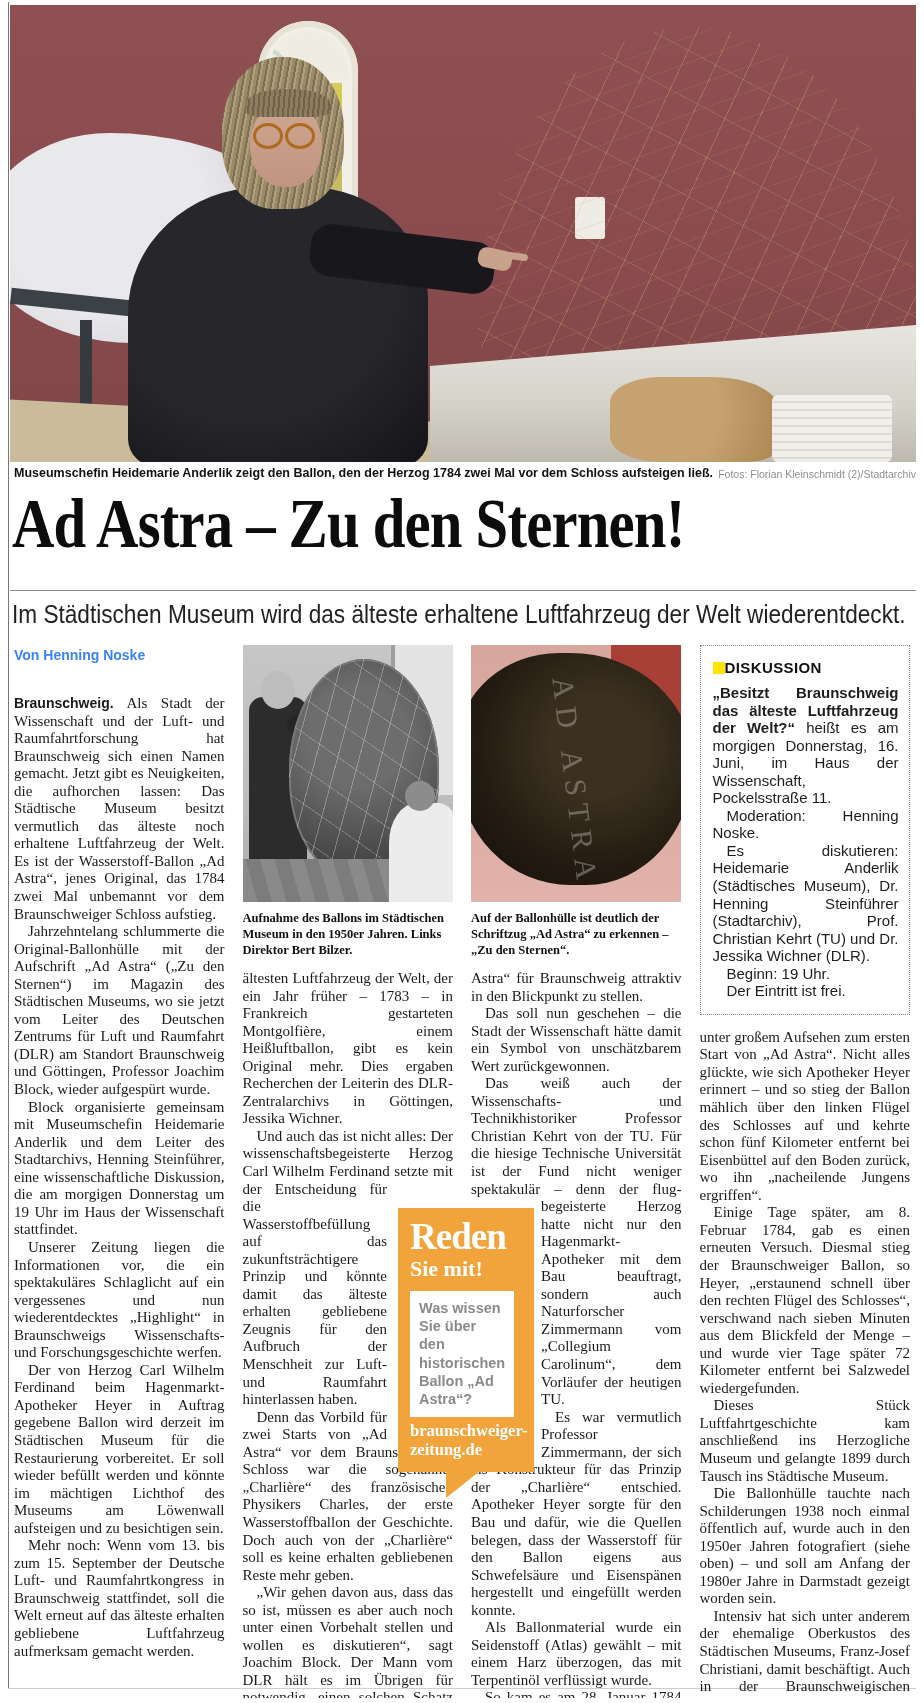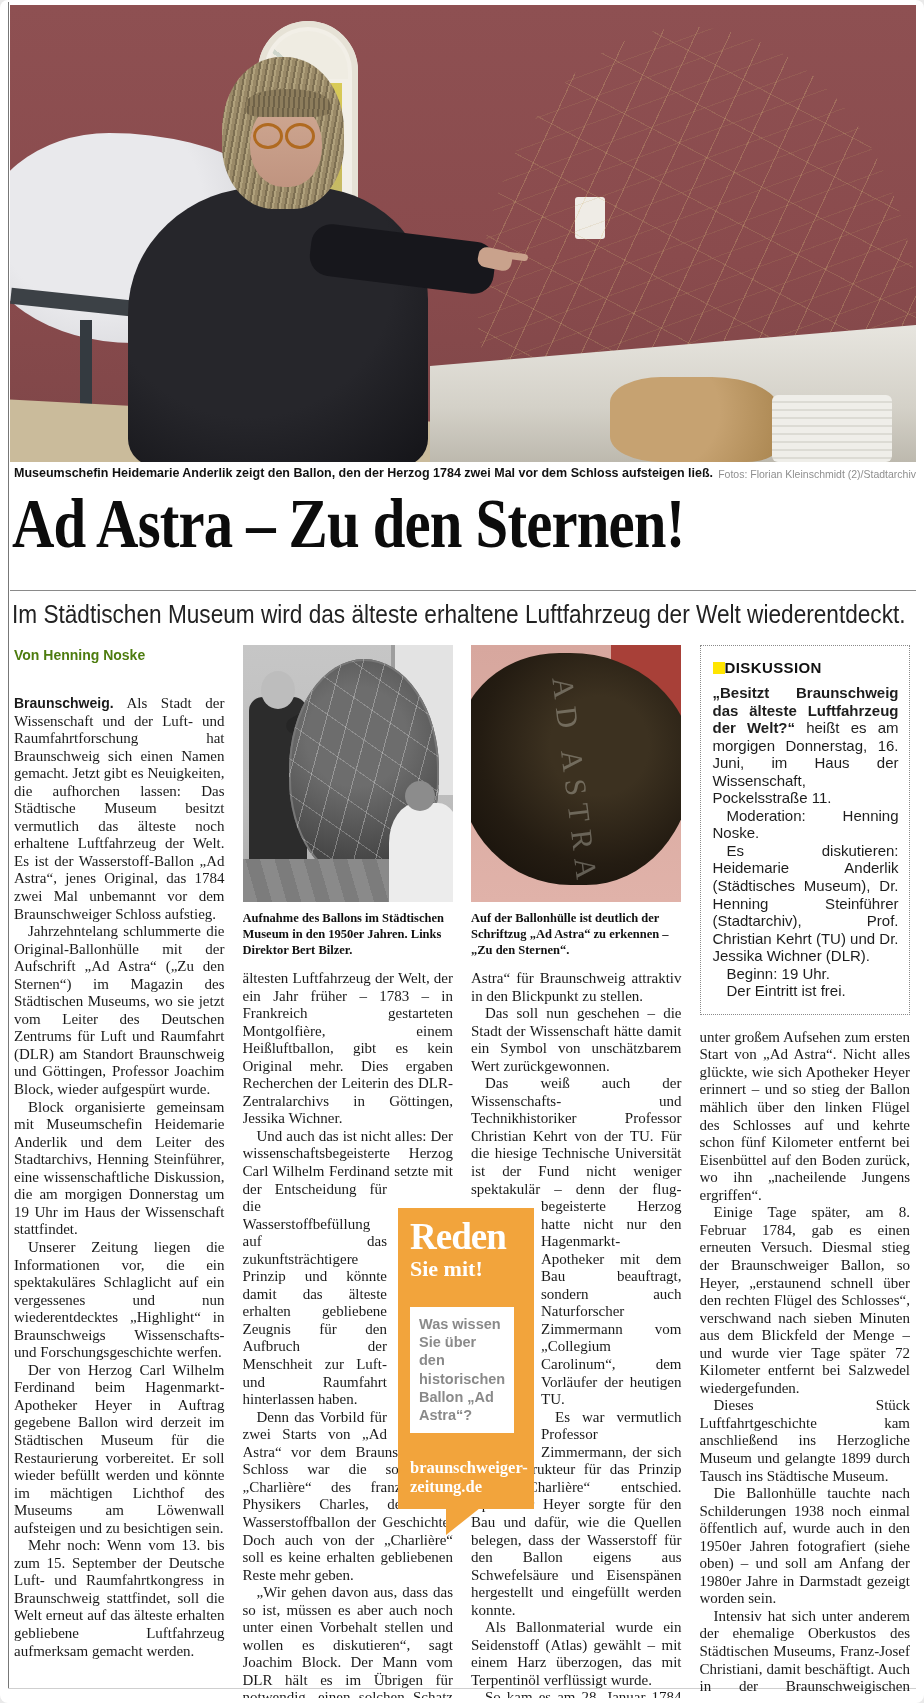--- a/index.html
+++ b/index.html
@@ -1,17 +1,17 @@
 <!DOCTYPE html>
 <html lang="de"><head>
 <meta charset="utf-8">
 <style>
   html,body{margin:0;padding:0;background:#e9e9e9;}
   .page{position:relative;width:924px;height:1703px;background:#ffffff;overflow:hidden;
-        font-family:"Liberation Serif",serif;color:#1a1a1a;margin:0 auto;border-radius:8px;}
+        font-family:"Liberation Serif",serif;color:#1a1a1a;margin:0 auto;}
   .edge-rule{position:absolute;left:8px;top:2px;width:1px;height:1686px;background:#777;}
   .bottom-rule{position:absolute;left:8px;top:1688px;width:908px;height:1px;background:#cfcfcf;}
 
   
   .photo-main{position:absolute;left:10px;top:5px;width:906px;height:457px;overflow:hidden;
               background:linear-gradient(180deg,#8e5052 0%,#8a4b4d 55%,#7e4648 100%);}
   .pm-bed-sheet{position:absolute;left:-30px;top:128px;width:340px;height:210px;background:
       radial-gradient(circle at 35% 35%, #e9e9ec 0 40%, #d4d4d8 70%, #c2c2c6 100%);
       border-radius:38% 62% 55% 45%/50% 60% 40% 50%;}
   .pm-bed-frame{position:absolute;left:0;top:300px;width:330px;height:16px;background:#3c4146;transform:rotate(6deg);}
@@ -60,21 +60,21 @@
   .headline{position:absolute;left:12px;top:484px;font-family:"Liberation Serif",serif;font-weight:bold;
             font-size:70px;letter-spacing:-1px;color:#0c0c0c;transform:scaleX(.84);transform-origin:left top;white-space:nowrap;}
   .head-rule{position:absolute;left:10px;top:590px;width:906px;height:1px;background:#8a8a8a;}
   .subhead{position:absolute;left:12px;top:599px;font-family:"Liberation Sans",sans-serif;font-size:26px;color:#222;
             transform:scaleX(.87);transform-origin:left top;white-space:nowrap;}
 
   
   .body-grid{position:absolute;left:14px;top:645px;width:896px;height:1053px;display:grid;
              grid-template-columns:repeat(4,1fr);column-gap:18px;overflow:hidden;}
   .col{overflow:hidden;}
-  .byline{font-family:"Liberation Sans",sans-serif;font-weight:bold;font-size:14px;color:#4d7c0f;margin:2px 0 32px 0;}
+  .byline{font-family:"Liberation Sans",sans-serif;font-weight:bold;font-size:14px;color:#3b82f6;margin:2px 0 32px 0;}
   .col p{margin:0;font-size:15px;line-height:1.17;text-align:justify;hyphens:auto;-webkit-hyphens:auto;}
   .col p + p{text-indent:14px;}
   .lead-in{font-family:"Liberation Sans",sans-serif;font-weight:bold;font-size:14px;}
   .small-photo{width:210px;height:257px;position:relative;overflow:hidden;}
   .photo-caption{font-family:Liberation Serif, serif;font-weight:bold;font-size:12.5px;line-height:1.28;
              color:#111;margin:8px 0 12px 0;text-align:left;}
   .wrapR{float:right;width:66px;height:252px;}
   .wrapL{float:left;width:70px;height:258px;}
 
   
@@ -112,23 +112,23 @@
   .disk-body .b{font-weight:bold;}
   .disk-line{margin:0;}
 
   
   .reden-box{position:absolute;left:398px;top:1208px;width:136px;background:#F2A43C;
       box-sizing:border-box;padding:10px 20px 12px 12px;z-index:5;}
   .reden-tail{position:absolute;left:48px;bottom:-26px;width:0;height:0;
       border-top:27px solid #F2A43C;border-right:34px solid transparent;}
   .reden-title1{font-family:"Liberation Serif",serif;font-weight:bold;color:#fff;font-size:37px;line-height:1;letter-spacing:-1px;}
   .reden-title2{font-family:"Liberation Serif",serif;font-weight:bold;color:#fff;font-size:22px;line-height:1.1;margin-top:2px;}
-  .reden-q{background:#fff;margin-top:26px;padding:8px 8px 9px 9px;font-family:"Liberation Sans",sans-serif;
+  .reden-q{background:#fff;margin-top:10px;padding:8px 8px 9px 9px;font-family:"Liberation Sans",sans-serif;
       font-weight:bold;font-size:14.5px;line-height:1.25;color:#8a8a8a;}
-  .reden-url{font-family:"Liberation Serif",serif;font-weight:bold;color:#fff;font-size:16.5px;line-height:1.15;margin-top:26px;}
+  .reden-url{font-family:"Liberation Serif",serif;font-weight:bold;color:#fff;font-size:16.5px;line-height:1.15;margin-top:5px;}
 </style>
 </head>
 <body>
 
 <div class="page">
   <div class="edge-rule"></div>
   <div class="bottom-rule"></div>
 
   <div class="photo-main">
     <div class="pm-arch">

